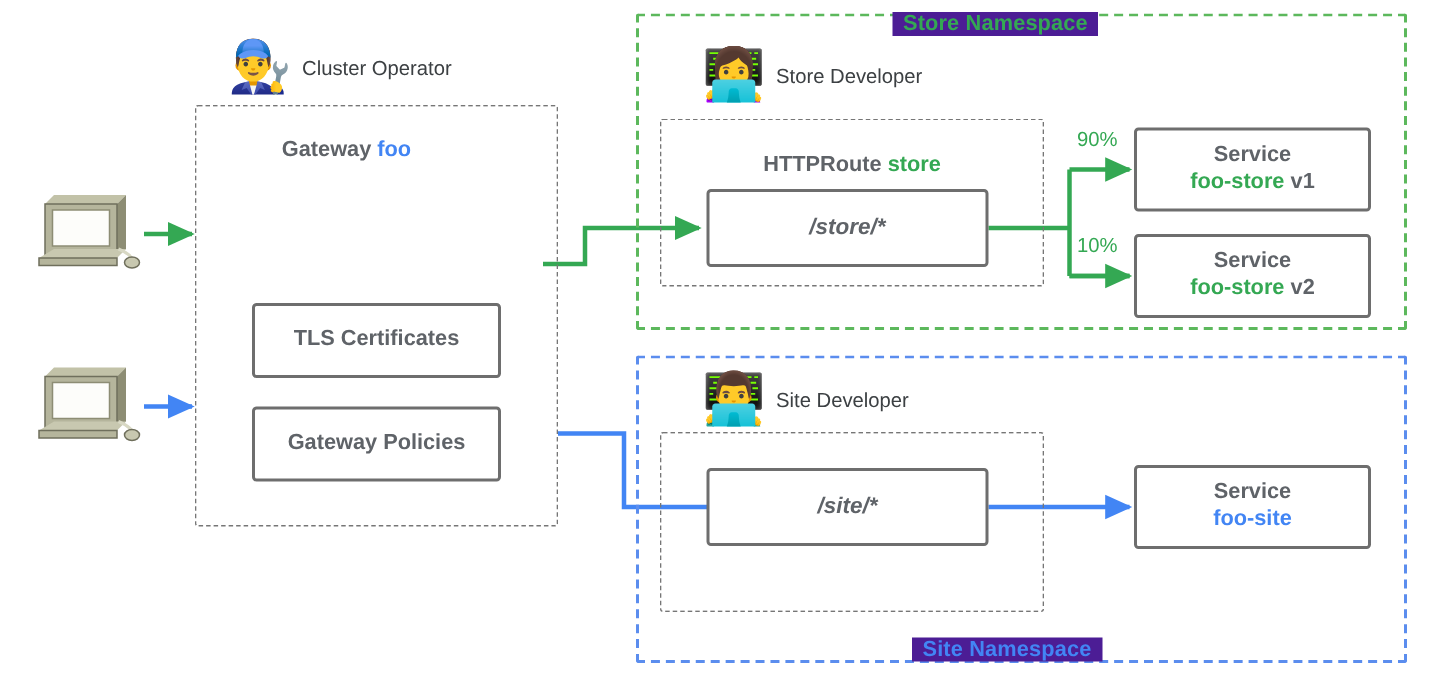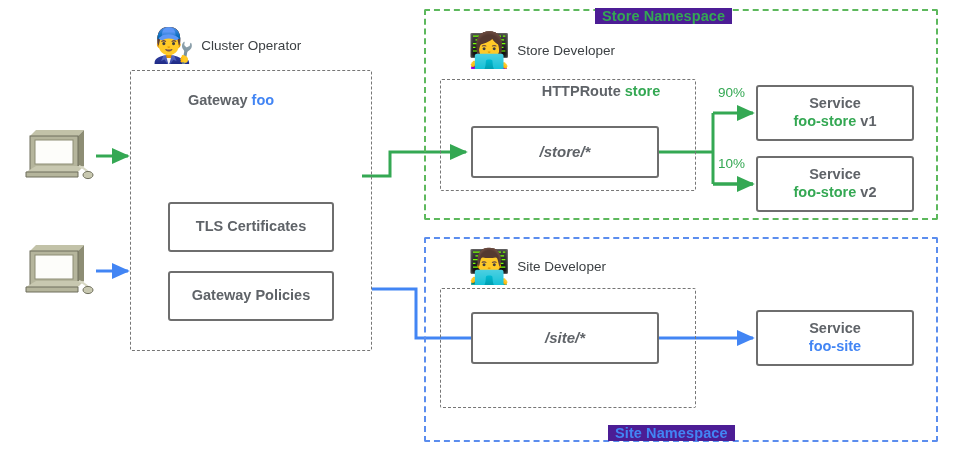--- a/index.html
+++ b/index.html
@@ -205,21 +205,21 @@
   <div class="abs ns ns-store" style="left:424px; top:9px; width:514px; height:211px;"></div>
   <div class="ns-label ns-label-store" style="left:595px; top:8px;">Store Namespace</div>
 
   <div class="abs" style="left:468px; top:33px; display:flex; align-items:center; gap:7px;">
     <span class="persona-emoji">👩‍💻</span>
     <span class="persona-label">Store Developer</span>
   </div>
 
   <div class="abs group-dashed" style="left:440px; top:79px; width:256px; height:112px;"></div>
 
-  <div class="abs caption" style="left:440px; top:83px; width:256px;margin-left:33px;">
+  <div class="abs caption" style="left:440px; top:102px; width:256px;">
     <span>HTTPRoute</span>
     <span class="accent-green">store</span>
   </div>
 
   <div class="abs box" style="left:471px; top:126px; width:188px; height:52px;">
     <div class="path-label">/store/*</div>
   </div>
 
   <div class="abs weight" style="left:718px; top:85px;">90%</div>
   <div class="abs weight" style="left:718px; top:156px;">10%</div>

